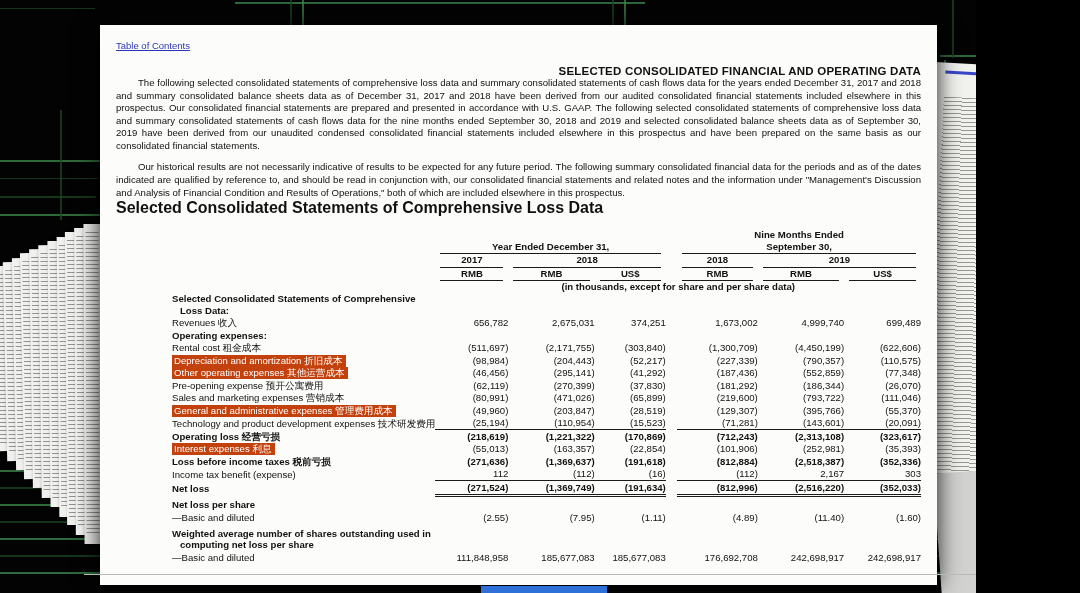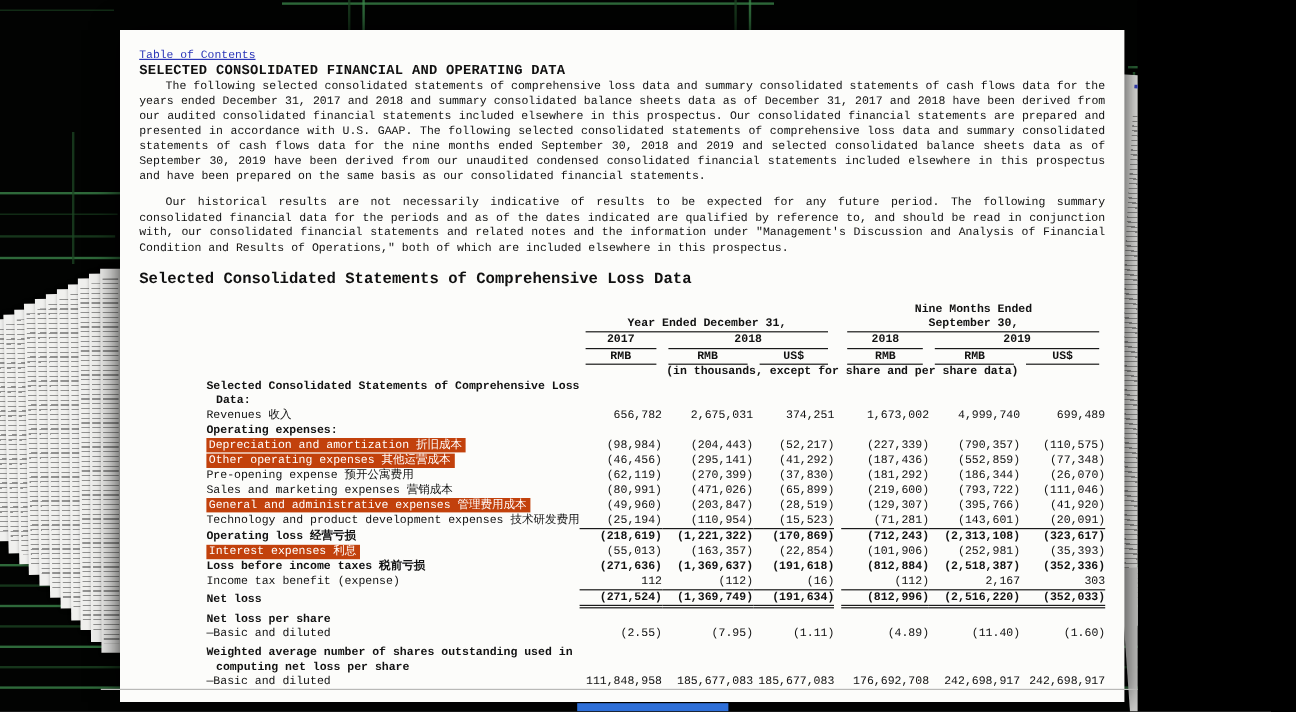--- a/index.html
+++ b/index.html
@@ -1,37 +1,37 @@
 <!DOCTYPE html>
 <html><head>
 <meta charset="utf-8">
 <style>
   html,body{margin:0;padding:0;background:#000;}
   .stage{position:relative;width:948px;height:593px;background:#020302;overflow:hidden;
-         font-family:Liberation Mono, monospace;color:#111;}
+         font-family:Liberation Sans, sans-serif;color:#111;padding-left:28px;}
   
   .gline{position:absolute;}
   
   .fan-page{position:absolute;background:#f0f0ee;box-shadow:2px 0 4px rgba(0,0,0,.7);z-index:2;}
   .fan-page .txt{position:absolute;left:2px;right:2px;top:8px;bottom:8px;
     background:repeating-linear-gradient(to bottom, rgba(70,70,70,.55) 0 1px, transparent 1px 4px);}
   
   .bg-doc{position:absolute;z-index:2;box-shadow:-3px 2px 8px rgba(0,0,0,.6);}
   .bg-doc .txt{position:absolute;left:9%;right:9%;top:34px;bottom:20px;
     background:repeating-linear-gradient(to bottom, rgba(60,60,60,.5) 0 1px, transparent 1px 4px);}
   .bg-doc .mini-link{position:absolute;top:8px;left:9%;width:34px;height:3px;background:#3a46c9;}
   .frag{position:absolute;z-index:2;}
   
   .main-page{position:absolute;left:100px;top:25px;width:837px;height:560px;background:#fcfcfa;
     box-shadow:0 0 22px rgba(0,0,0,.9);z-index:5;padding:10px 16px 0;box-sizing:border-box;}
   .toc-link{font-size:9.5px;color:#2a35b8;text-decoration:underline;display:inline-block;cursor:pointer;}
-  .doc-title{margin-top:0;text-align:left;font-weight:bold;font-size:11.5px;letter-spacing:.2px;}
+  .doc-title{margin-top:12px;text-align:right;font-weight:bold;font-size:11.5px;letter-spacing:.2px;}
   .para{font-size:9.6px;line-height:1.31;text-align:justify;text-indent:22px;}
   .para + .para{margin-top:9px;}
-  .section-heading{margin-top:12px;font-size:13px;font-weight:bold;}
+  .section-heading{font-size:16px;font-weight:bold;}
   
   table.fin{border-collapse:collapse;margin:12px 0 0 64px;font-size:9.6px;line-height:1.2;
     table-layout:fixed;}
   table.fin col.c-lbl{width:246px;} table.fin col.c1{width:74px;} table.fin col.c2{width:88px;}
   table.fin col.c3{width:72px;} table.fin col.csp{width:12px;} table.fin col.c4{width:82px;}
   table.fin col.c5{width:88px;} table.fin col.c6{width:78px;}
   table.fin th{font-weight:bold;padding:0;vertical-align:bottom;font-size:9.6px;}
   table.fin th .u{border-bottom:1px solid #1a1a1a;margin:0 5px;padding:0 1px 1px;text-align:center;}
   table.fin th .pre{white-space:pre-line;}
   table.fin td{padding:.5px 0;vertical-align:bottom;}
@@ -222,20 +222,30 @@
             <td class="lbl"><span class="b">Operating expenses:</span></td>
             <td class="num"></td>
             <td class="num"></td>
             <td class="num"></td>
             <td class="spacer"></td>
             <td class="num"></td>
             <td class="num"></td>
             <td class="num"></td>
           </tr>
           <tr>
+            <td class="lbl"><span class="">Rental cost 租金成本</span></td>
+            <td class="num">(511,697)</td>
+            <td class="num">(2,171,755)</td>
+            <td class="num">(303,840)</td>
+            <td class="spacer"></td>
+            <td class="num">(1,300,709)</td>
+            <td class="num">(4,450,199)</td>
+            <td class="num">(622,606)</td>
+          </tr>
+          <tr>
             <td class="lbl"><span class="hl">Depreciation and amortization 折旧成本</span></td>
             <td class="num">(98,984)</td>
             <td class="num">(204,443)</td>
             <td class="num">(52,217)</td>
             <td class="spacer"></td>
             <td class="num">(227,339)</td>
             <td class="num">(790,357)</td>
             <td class="num">(110,575)</td>
           </tr>
           <tr>
@@ -269,21 +279,21 @@
             <td class="num">(111,046)</td>
           </tr>
           <tr>
             <td class="lbl"><span class="hl">General and administrative expenses 管理费用成本</span></td>
             <td class="num">(49,960)</td>
             <td class="num">(203,847)</td>
             <td class="num">(28,519)</td>
             <td class="spacer"></td>
             <td class="num">(129,307)</td>
             <td class="num">(395,766)</td>
-            <td class="num">(41,920)</td>
+            <td class="num">(55,370)</td>
           </tr>
           <tr>
             <td class="lbl"><span class="">Technology and product development expenses 技术研发费用</span></td>
             <td class="num rule1">(25,194)</td>
             <td class="num rule1">(110,954)</td>
             <td class="num rule1">(15,523)</td>
             <td class="spacer"></td>
             <td class="num rule1">(71,281)</td>
             <td class="num rule1">(143,601)</td>
             <td class="num rule1">(20,091)</td>

